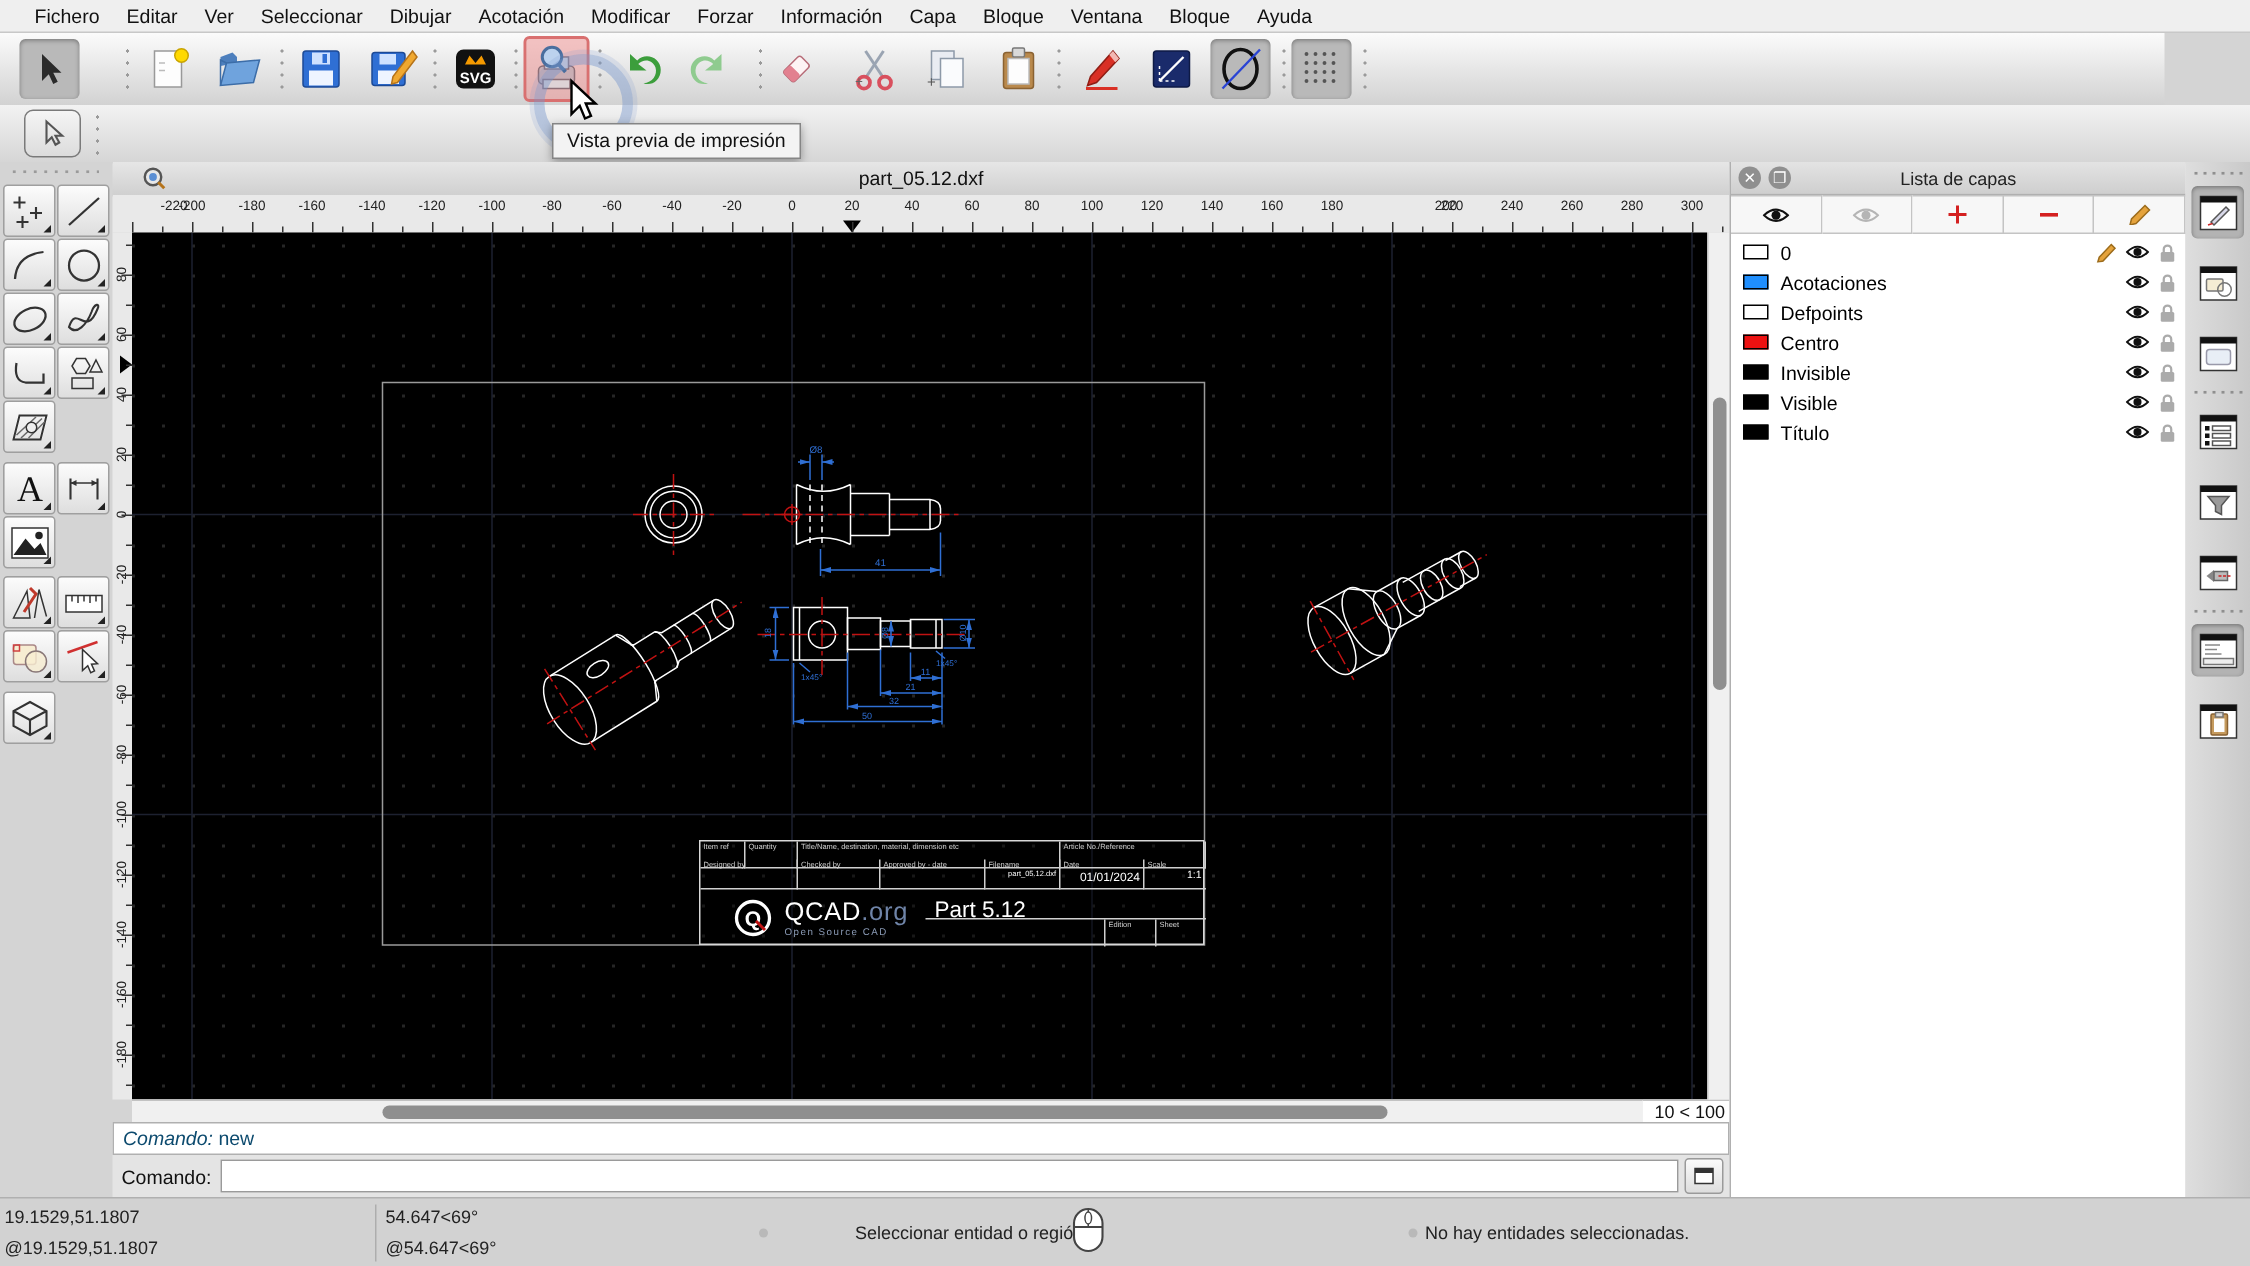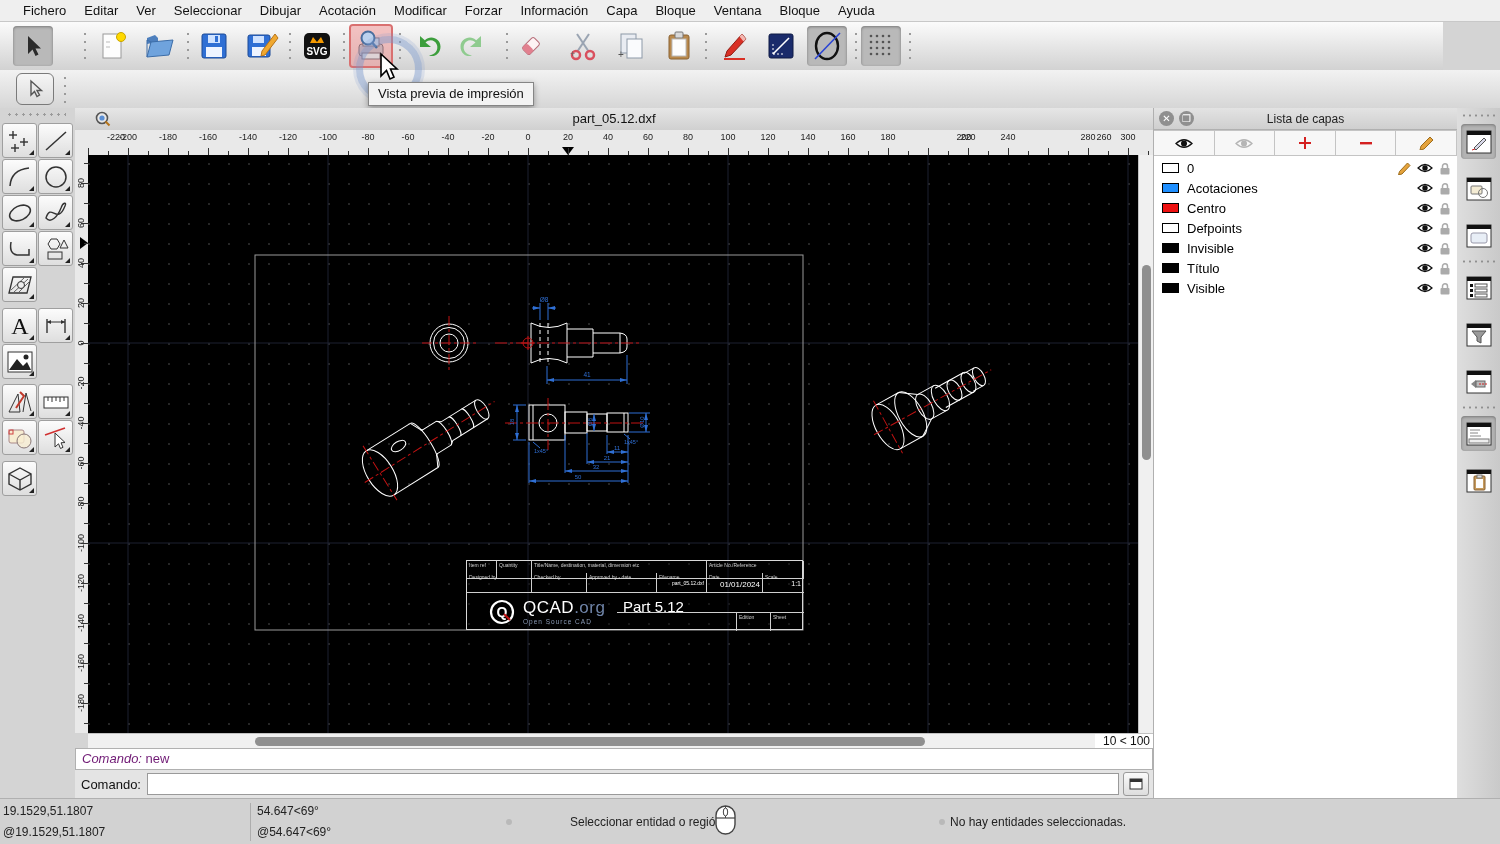--- a/index.html
+++ b/index.html
@@ -55,21 +55,21 @@
   .canvas svg{position:absolute;left:0;top:0;}
   
   .hscroll{position:absolute;left:88px;top:733px;width:1007px;height:15px;background:#f0f0f0;border-top:1px solid #c2c2c2;box-sizing:border-box;}
   .hthumb{position:absolute;left:167px;top:3px;width:670px;height:9px;background:#8f8f8f;border-radius:5px;}
   .gridinfo{position:absolute;left:1095px;top:733px;width:58px;height:15px;background:#fff;font-size:12px;color:#111;
             text-align:right;line-height:15px;padding-right:3px;box-sizing:border-box;border-top:1px solid #c2c2c2;}
   .vscroll{position:absolute;left:1138px;top:155px;width:15px;height:578px;background:#f0f0f0;border-left:1px solid #c2c2c2;box-sizing:border-box;}
   .vthumb{position:absolute;left:3px;top:110px;width:9px;height:195px;background:#8f8f8f;border-radius:5px;}
   
   .cmd-history{position:absolute;left:75px;top:748px;width:1078px;height:22px;background:#fff;border:1px solid #b0b0b0;
-               box-sizing:border-box;font-size:13px;line-height:20px;padding-left:6px;color:#701a75;}
+               box-sizing:border-box;font-size:13px;line-height:20px;padding-left:6px;color:#0c4a6e;}
   .cmd-history .lab{font-style:italic;}
   .cmd-row{position:absolute;left:75px;top:770px;width:1078px;height:28px;background:#e4e4e4;display:flex;align-items:center;}
   .cmd-label{font-size:13px;color:#111;margin:0 6px 0 6px;}
   .cmd-input{flex:1;height:20px;border:1px solid #9a9a9a;background:#fff;font-size:13px;font-family:"Liberation Sans",sans-serif;padding:0 4px;}
   .cmd-btn{width:24px;height:22px;margin:0 4px;background:linear-gradient(#fafafa,#ddd);border:1px solid #9a9a9a;border-radius:3px;
            display:flex;align-items:center;justify-content:center;}
   
   .panel{position:absolute;left:1153px;top:108px;width:304px;height:690px;background:#fff;border-left:1px solid #b0b0b0;box-sizing:border-box;}
   .panel-head{position:absolute;left:0;top:0;width:100%;height:22px;background:linear-gradient(#e3e3e3,#cfcfcf);
               border-bottom:1px solid #b0b0b0;box-sizing:border-box;}
@@ -464,21 +464,21 @@
       <span class="lbl" style="left: 573px;">60</span>
       <span class="lbl" style="left: 613px;">80</span>
       <span class="lbl" style="left: 653px;">100</span>
       <span class="lbl" style="left: 693px;">120</span>
       <span class="lbl" style="left: 733px;">140</span>
       <span class="lbl" style="left: 773px;">160</span>
       <span class="lbl" style="left: 813px;">180</span>
       <span class="lbl" style="left: 853px; margin-left: 36px;">200</span>
       <span class="lbl" style="left: 893px;">220</span>
       <span class="lbl" style="left: 933px;">240</span>
-      <span class="lbl" style="left: 1029px;">260</span>
+      <span class="lbl" style="left: 973px;">260</span>
       <span class="lbl" style="left: 1013px;">280</span>
       <span class="lbl" style="left: 1053px;">300</span>
       <span class="tick" style="left: 13px; height: 7px;"></span>
       <span class="tick" style="left: 33px; height: 4px;"></span>
       <span class="tick" style="left: 53px; height: 7px;"></span>
       <span class="tick" style="left: 73px; height: 4px;"></span>
       <span class="tick" style="left: 93px; height: 7px;"></span>
       <span class="tick" style="left: 113px; height: 4px;"></span>
       <span class="tick" style="left: 133px; height: 7px;"></span>
       <span class="tick" style="left: 153px; height: 4px;"></span>
@@ -852,38 +852,38 @@
             </svg>
           </span>
           <span class="lic">
             <svg width="12" height="13">
               <rect x="1.5" y="6" width="9" height="6.5" rx="1" fill="#ababab"></rect>
               <path d="M3.5 6 V4.2 a2.5 2.5 0 0 1 5 0 V6" fill="none" stroke="#ababab" stroke-width="1.5"></path>
             </svg>
           </span>
         </div>
         <div class="layer-row">
-          <span class="swatch" style="background: rgb(238, 17, 17);"></span>
-          <span class="layer-name">Centro</span>
+          <span class="swatch" style="background: rgb(255, 255, 255);"></span>
+          <span class="layer-name">Defpoints</span>
           <span class="lic">
             <svg width="16" height="12">
               <path d="M1 6 Q8 -1 15 6 Q8 13 1 6 Z" fill="none" stroke="#111" stroke-width="1.2"></path>
               <circle cx="8" cy="6" r="2.7" fill="#111"></circle>
             </svg>
           </span>
           <span class="lic">
             <svg width="12" height="13">
               <rect x="1.5" y="6" width="9" height="6.5" rx="1" fill="#ababab"></rect>
               <path d="M3.5 6 V4.2 a2.5 2.5 0 0 1 5 0 V6" fill="none" stroke="#ababab" stroke-width="1.5"></path>
             </svg>
           </span>
         </div>
         <div class="layer-row">
-          <span class="swatch" style="background: rgb(255, 255, 255);"></span>
-          <span class="layer-name">Defpoints</span>
+          <span class="swatch" style="background: rgb(238, 17, 17);"></span>
+          <span class="layer-name">Centro</span>
           <span class="lic">
             <svg width="16" height="12">
               <path d="M1 6 Q8 -1 15 6 Q8 13 1 6 Z" fill="none" stroke="#111" stroke-width="1.2"></path>
               <circle cx="8" cy="6" r="2.7" fill="#111"></circle>
             </svg>
           </span>
           <span class="lic">
             <svg width="12" height="13">
               <rect x="1.5" y="6" width="9" height="6.5" rx="1" fill="#ababab"></rect>
               <path d="M3.5 6 V4.2 a2.5 2.5 0 0 1 5 0 V6" fill="none" stroke="#ababab" stroke-width="1.5"></path>
@@ -901,37 +901,37 @@
           </span>
           <span class="lic">
             <svg width="12" height="13">
               <rect x="1.5" y="6" width="9" height="6.5" rx="1" fill="#ababab"></rect>
               <path d="M3.5 6 V4.2 a2.5 2.5 0 0 1 5 0 V6" fill="none" stroke="#ababab" stroke-width="1.5"></path>
             </svg>
           </span>
         </div>
         <div class="layer-row">
           <span class="swatch" style="background: rgb(0, 0, 0);"></span>
-          <span class="layer-name">Título</span>
+          <span class="layer-name">Visible</span>
           <span class="lic">
             <svg width="16" height="12">
               <path d="M1 6 Q8 -1 15 6 Q8 13 1 6 Z" fill="none" stroke="#111" stroke-width="1.2"></path>
               <circle cx="8" cy="6" r="2.7" fill="#111"></circle>
             </svg>
           </span>
           <span class="lic">
             <svg width="12" height="13">
               <rect x="1.5" y="6" width="9" height="6.5" rx="1" fill="#ababab"></rect>
               <path d="M3.5 6 V4.2 a2.5 2.5 0 0 1 5 0 V6" fill="none" stroke="#ababab" stroke-width="1.5"></path>
             </svg>
           </span>
         </div>
         <div class="layer-row">
           <span class="swatch" style="background: rgb(0, 0, 0);"></span>
-          <span class="layer-name">Visible</span>
+          <span class="layer-name">Título</span>
           <span class="lic">
             <svg width="16" height="12">
               <path d="M1 6 Q8 -1 15 6 Q8 13 1 6 Z" fill="none" stroke="#111" stroke-width="1.2"></path>
               <circle cx="8" cy="6" r="2.7" fill="#111"></circle>
             </svg>
           </span>
           <span class="lic">
             <svg width="12" height="13">
               <rect x="1.5" y="6" width="9" height="6.5" rx="1" fill="#ababab"></rect>
               <path d="M3.5 6 V4.2 a2.5 2.5 0 0 1 5 0 V6" fill="none" stroke="#ababab" stroke-width="1.5"></path>

